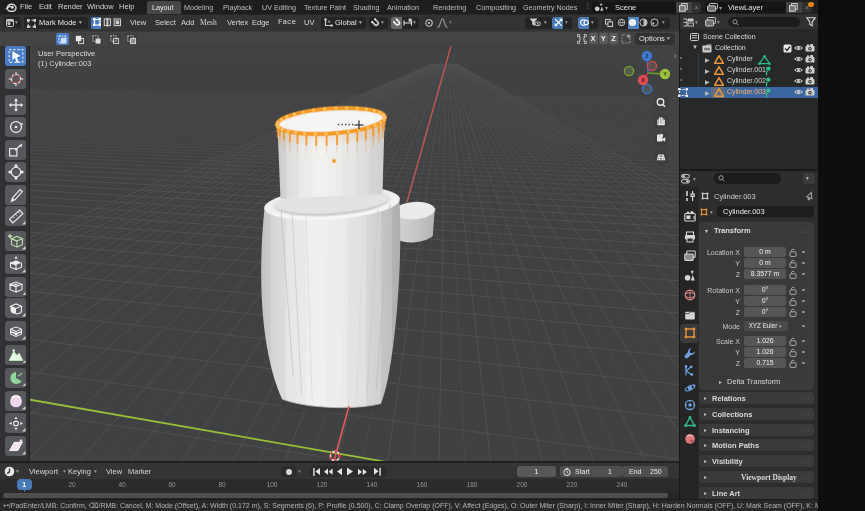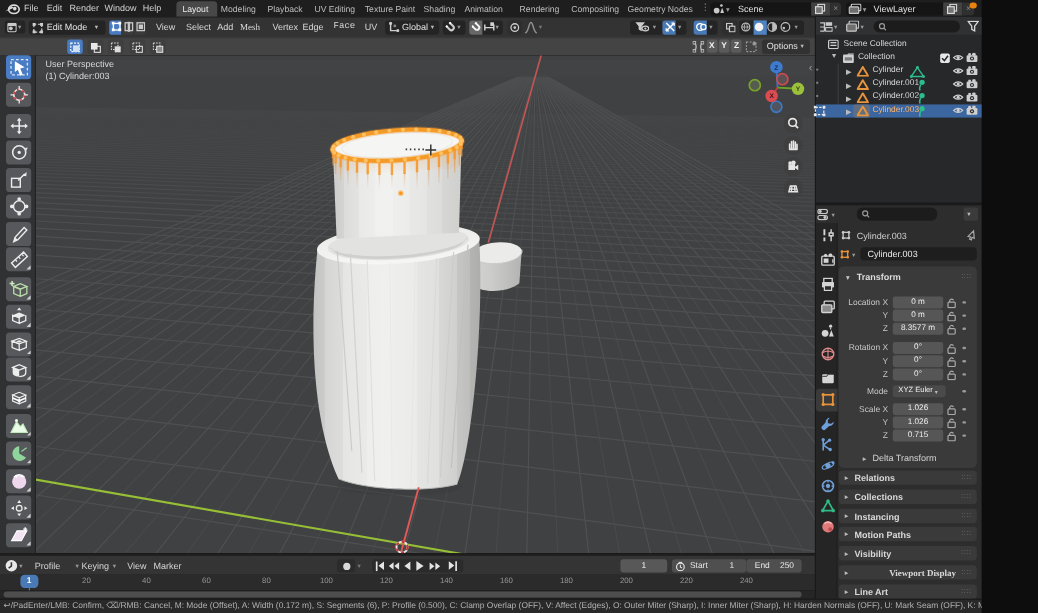--- a/index.html
+++ b/index.html
@@ -432,21 +432,21 @@
 </svg>
     <div style="position:absolute;left:15px;top:19px;font-family:'Liberation Sans',sans-serif;font-size:5.5px;color:#999">▾</div>
     <div style="position:absolute;left:24px;top:16.5px;width:64px;height:12px;background:#242424;border-radius:2.5px"></div>
     <svg style="position:absolute;left:27px;top:18.5px" width="9" height="9" viewBox="0 0 9 9">
 <rect x="1.2" y="1.2" width="6.6" height="6.6" fill="none" stroke="#cfcfcf" stroke-width="1" stroke-dasharray="2 1.4"></rect>
 <rect x="0" y="0" width="2.6" height="2.6" fill="#cfcfcf"></rect>
       <rect x="6.4" y="0" width="2.6" height="2.6" fill="#cfcfcf"></rect>
       <rect x="0" y="6.4" width="2.6" height="2.6" fill="#cfcfcf"></rect>
       <rect x="6.4" y="6.4" width="2.6" height="2.6" fill="#cfcfcf"></rect>
 </svg>
-    <div style="position:absolute;left:39px;top:17px;height:11px;line-height:11.5px;font-family:'Liberation Sans',sans-serif;font-size:7.5px;color:#e4e4e4">Edit Mode</div>
+    <div style="position:absolute;left:39px;top:17px;height:11px;line-height:11.5px;font-family:'Liberation Sans',sans-serif;font-size:7.5px;color:#e4e4e4">Mark Mode</div>
     <div style="position:absolute;left:79px;top:18.5px;font-family:'Liberation Sans',sans-serif;font-size:5.5px;color:#bbb">▾</div>
     <div style="position:absolute;left:91px;top:16.5px;width:9.8px;height:12px;background:#4a7cc4;border-radius:2px 0 0 2px"></div>
     <div style="position:absolute;left:101.3px;top:16.5px;width:9.8px;height:12px;background:#3a3a3a"></div>
     <div style="position:absolute;left:111.6px;top:16.5px;width:9.8px;height:12px;background:#3a3a3a;border-radius:0 2px 2px 0"></div>
     <svg style="position:absolute;left:92.5px;top:18px" width="28" height="9" viewBox="0 0 28 9">
 <rect x="1.5" y="1.5" width="5.5" height="5.5" fill="none" stroke="#fff" stroke-width="1.1"></rect>
       <rect x="0" y="0" width="2.4" height="2.4" fill="#fff"></rect>
       <rect x="5.6" y="0" width="2.4" height="2.4" fill="#fff"></rect>
       <rect x="0" y="5.6" width="2.4" height="2.4" fill="#fff"></rect>
       <rect x="5.6" y="5.6" width="2.4" height="2.4" fill="#fff"></rect>
@@ -725,21 +725,21 @@
     <svg style="position:absolute;left:22px;top:451.0px" width="3.5" height="3.5" viewBox="0 0 4 4">
       <path d="M 4 0 L 4 4 L 0 4 Z" fill="#cfcfcf"></path>
     </svg>
 <div style="position:absolute;left:0;top:461px;width:680px;height:2px;background:#1f1f1f"></div>
     <div style="position:absolute;left:0;top:463px;width:680px;height:16px;background:#343434"></div>
     <svg style="position:absolute;left:4px;top:466px" width="11" height="11" viewBox="0 0 11 11">
 <circle cx="5.5" cy="5.5" r="4.8" fill="#e8e8e8"></circle>
       <path d="M 5.5 2.5 L 5.5 5.8 L 3.2 7.4" fill="none" stroke="#343434" stroke-width="1.3"></path>
 </svg>
     <div style="position:absolute;left:16px;top:468px;font-family:'Liberation Sans',sans-serif;font-size:5.5px;color:#999">▾</div>
-    <div style="position:absolute;left:29px;top:466px;height:11px;line-height:11px;font-family:'Liberation Sans',sans-serif;font-size:7.5px;color:#d5d5d5">Profile</div>
+    <div style="position:absolute;left:29px;top:466px;height:11px;line-height:11px;font-family:'Liberation Sans',sans-serif;font-size:7.5px;color:#d5d5d5">Viewport</div>
     <div style="position:absolute;left:68px;top:466px;height:11px;line-height:11px;font-family:'Liberation Sans',sans-serif;font-size:7.5px;color:#d5d5d5">Keying</div>
     <div style="position:absolute;left:106px;top:466px;height:11px;line-height:11px;font-family:'Liberation Sans',sans-serif;font-size:7.5px;color:#d5d5d5">View</div>
     <div style="position:absolute;left:128px;top:466px;height:11px;line-height:11px;font-family:'Liberation Sans',sans-serif;font-size:7.5px;color:#d5d5d5">Marker</div>
     <div style="position:absolute;left:63px;top:468px;font-family:'Liberation Sans',sans-serif;font-size:5.5px;color:#999">▾</div>
     <div style="position:absolute;left:94px;top:468px;font-family:'Liberation Sans',sans-serif;font-size:5.5px;color:#999">▾</div>
     <div style="position:absolute;left:281px;top:465.5px;width:15px;height:11.5px;background:#2b2b2b;border-radius:2.5px"></div>
     <div style="position:absolute;left:285.5px;top:468.5px;width:6px;height:6px;border-radius:50%;background:#d9d9d9"></div>
     <div style="position:absolute;left:298px;top:468px;font-family:'Liberation Sans',sans-serif;font-size:5.5px;color:#777">▾</div>
     <div style="position:absolute;left:310px;top:465.5px;width:76px;height:11.5px;background:#2b2b2b;border-radius:2.5px"></div>
     <svg style="position:absolute;left:312px;top:467px" width="72" height="9" viewBox="0 0 72 9">

